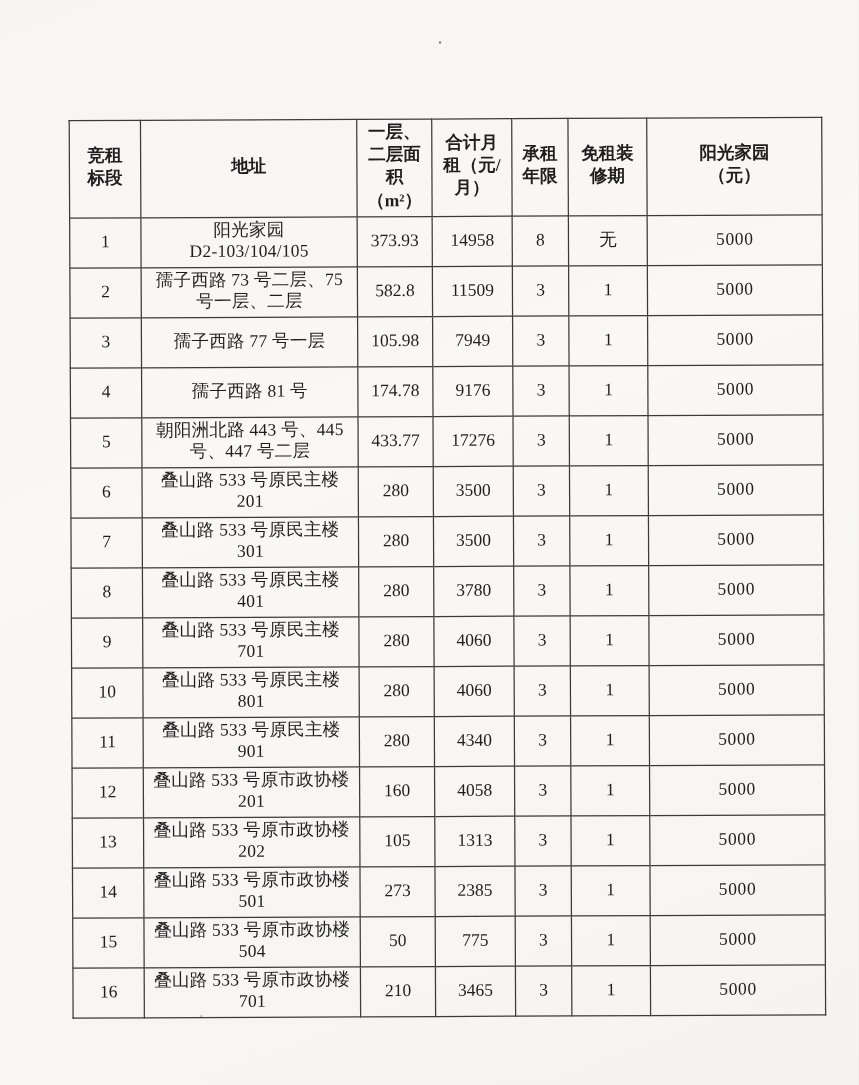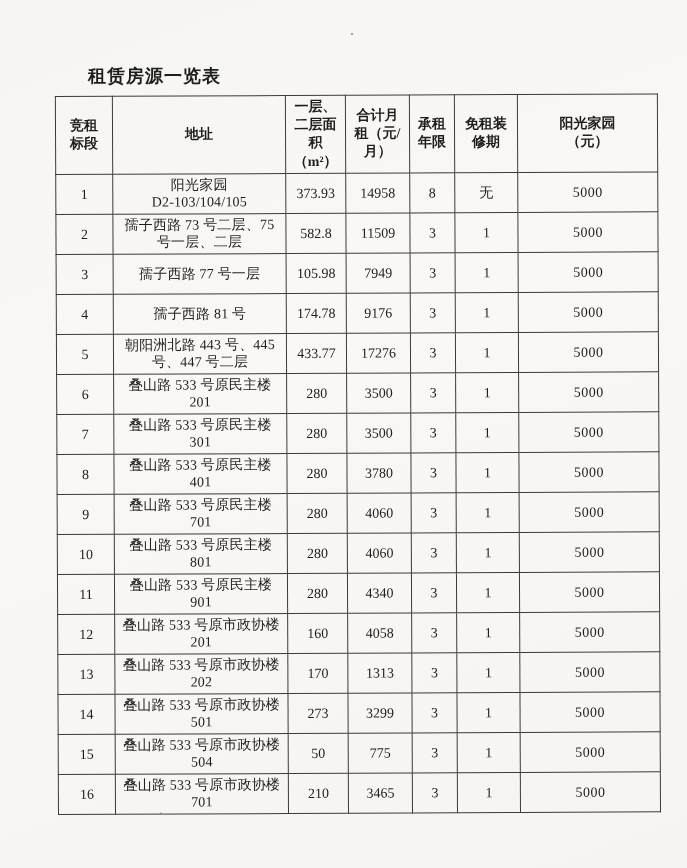--- a/index.html
+++ b/index.html
@@ -71,21 +71,20 @@
   col.w-free { width: 63px; }
   col.w-dep  { width: 140px; }
 </style>
 </head>
 <body>
 
 <div class="paper">
   <div class="speck speck1"></div>
   <div class="speck speck2"></div>
 
-  <div class="doc-title">租赁房源一览表</div>
 
   <div class="table-wrap">
     <table class="listing">
       <colgroup>
         <col class="w-no">
           <col class="w-addr">
           <col class="w-area">
           <col class="w-rent">
         <col class="w-term">
           <col class="w-free">
@@ -226,32 +225,32 @@
       <td class="c-area">160</td>
       <td class="c-rent">4058</td>
       <td class="c-term">3</td>
       <td class="c-free">1</td>
       <td class="c-dep">5000</td>
     </tr>
           <tr>
       <td class="c-no">13</td>
       <td class="c-addr">叠山路 533 号原市政协楼
 202</td>
-      <td class="c-area">170</td>
+      <td class="c-area">105</td>
       <td class="c-rent">1313</td>
       <td class="c-term">3</td>
       <td class="c-free">1</td>
       <td class="c-dep">5000</td>
     </tr>
           <tr>
       <td class="c-no">14</td>
       <td class="c-addr">叠山路 533 号原市政协楼
 501</td>
       <td class="c-area">273</td>
-      <td class="c-rent">3299</td>
+      <td class="c-rent">2385</td>
       <td class="c-term">3</td>
       <td class="c-free">1</td>
       <td class="c-dep">5000</td>
     </tr>
           <tr>
       <td class="c-no">15</td>
       <td class="c-addr">叠山路 533 号原市政协楼
 504</td>
       <td class="c-area">50</td>
       <td class="c-rent">775</td>

